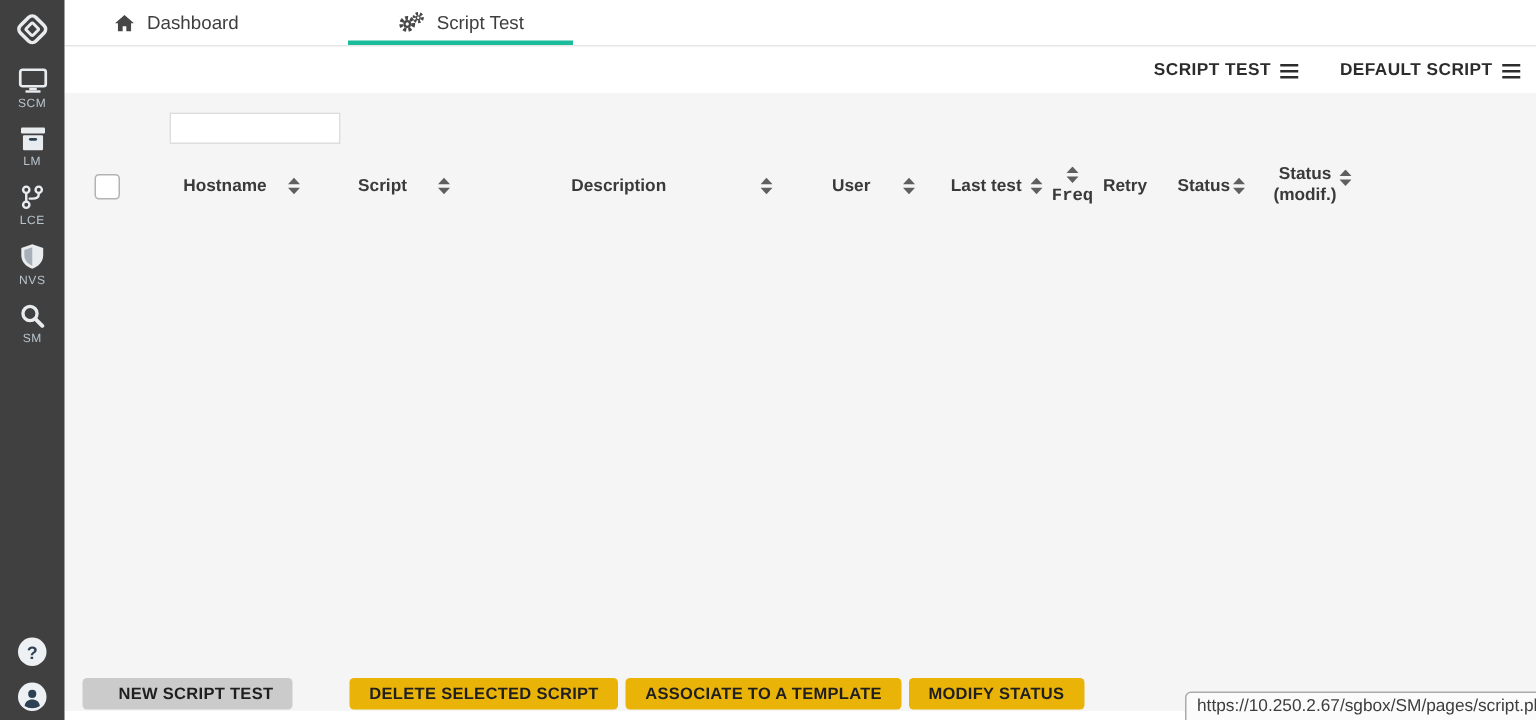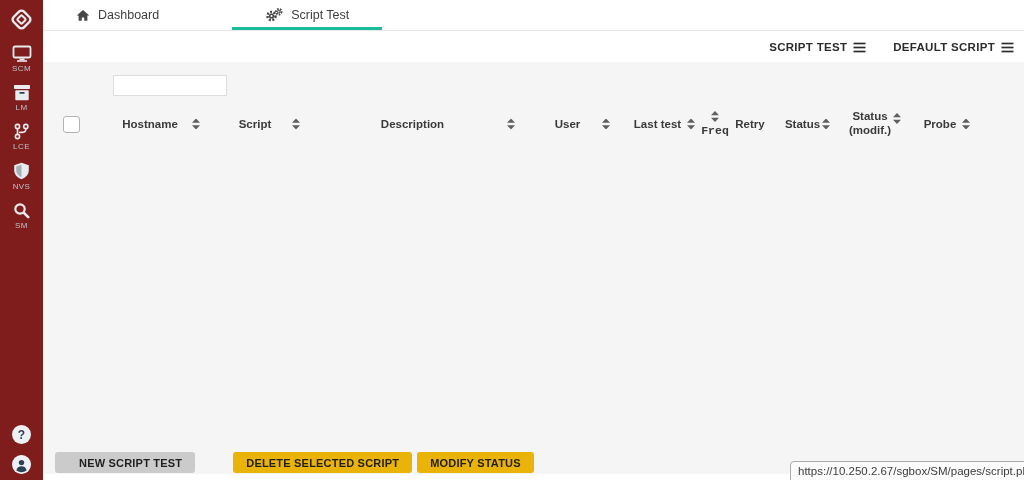--- a/index.html
+++ b/index.html
@@ -6,21 +6,21 @@
   html,body { width:1024px; height:480px; }
   body {
     font-family:"Liberation Sans", sans-serif;
     background:#ffffff; position:relative; overflow:hidden;
     -webkit-font-smoothing:antialiased;
   }
 
   
   .sidebar {
     position:absolute; left:0; top:0; width:43px; height:480px;
-    background:#7f1d1d; display:flex; flex-direction:column; align-items:center;
+    background:#404040; display:flex; flex-direction:column; align-items:center;
     z-index:10;
   }
   .logo-wrap { margin-top:4px; height:30px; display:flex; align-items:center; }
   .side-item {
     margin-top:11px; display:flex; flex-direction:column; align-items:center; gap:3px;
     cursor:pointer; width:100%;
   }
   .side-item .lbl {
     font-size:8px; color:#b9c4cd; letter-spacing:.4px; line-height:1;
   }
@@ -325,33 +325,25 @@
     <div class="th th-statusm">
       <span class="lbl2">Status (modif.)</span>
       <span class="sort">
         <svg width="8" height="11" viewBox="0 0 8 11">
             <path d="M4 0 L8 4.3 H0 Z" fill="#5f5f5f"></path>
             <path d="M0 6.7 H8 L4 11 Z" fill="#5f5f5f"></path>
           </svg>
       </span>
     </div>
 
-    <div class="th th-probe">
-      <span>Probe</span>
-      <span class="sort">
-        <svg width="8" height="11" viewBox="0 0 8 11">
-            <path d="M4 0 L8 4.3 H0 Z" fill="#5f5f5f"></path>
-            <path d="M0 6.7 H8 L4 11 Z" fill="#5f5f5f"></path>
-          </svg>
-      </span>
-    </div>
   </div>
 
   <div class="actions">
     <button class="act-btn primary">NEW SCRIPT TEST</button>
     <button class="act-btn">DELETE SELECTED SCRIPT</button>
+    <button class="act-btn">ASSOCIATE TO A TEMPLATE</button>
     <button class="act-btn">MODIFY STATUS</button>
   </div>
 </div>
 
 <div class="footer-strip"></div>
 
 <div class="status-tooltip">https://10.250.2.67/sgbox/SM/pages/script.php</div>
 
 </body></html>

